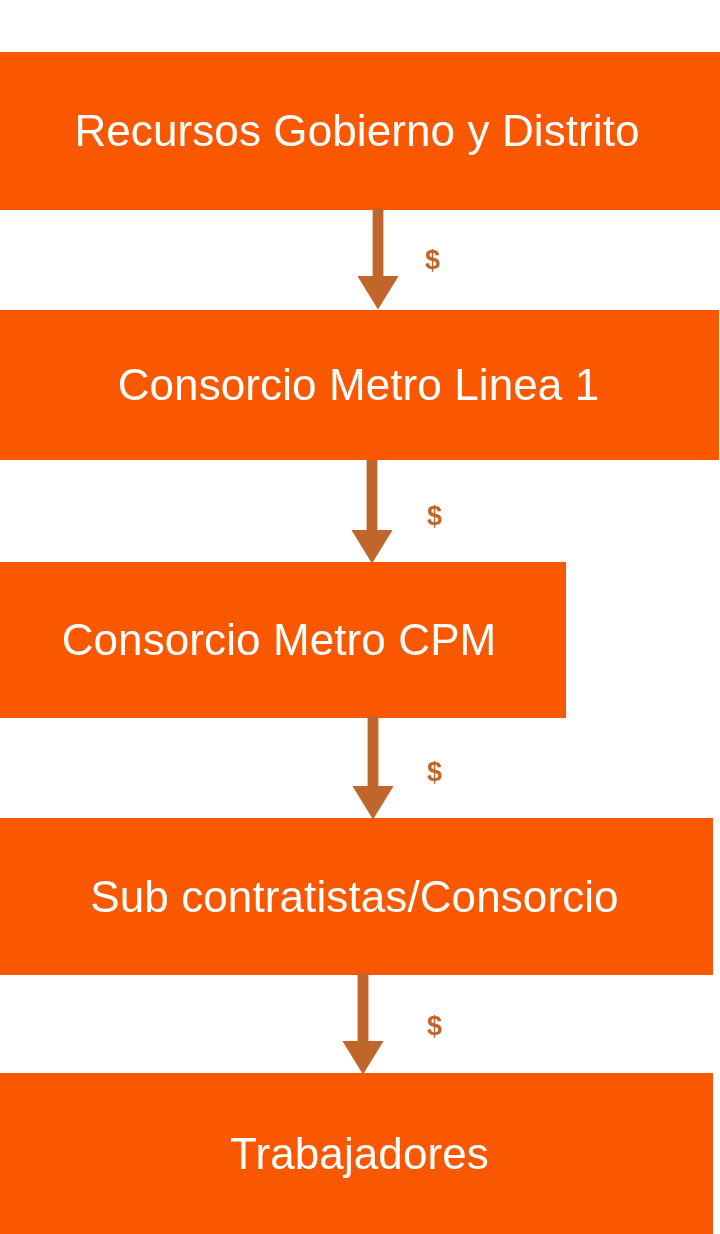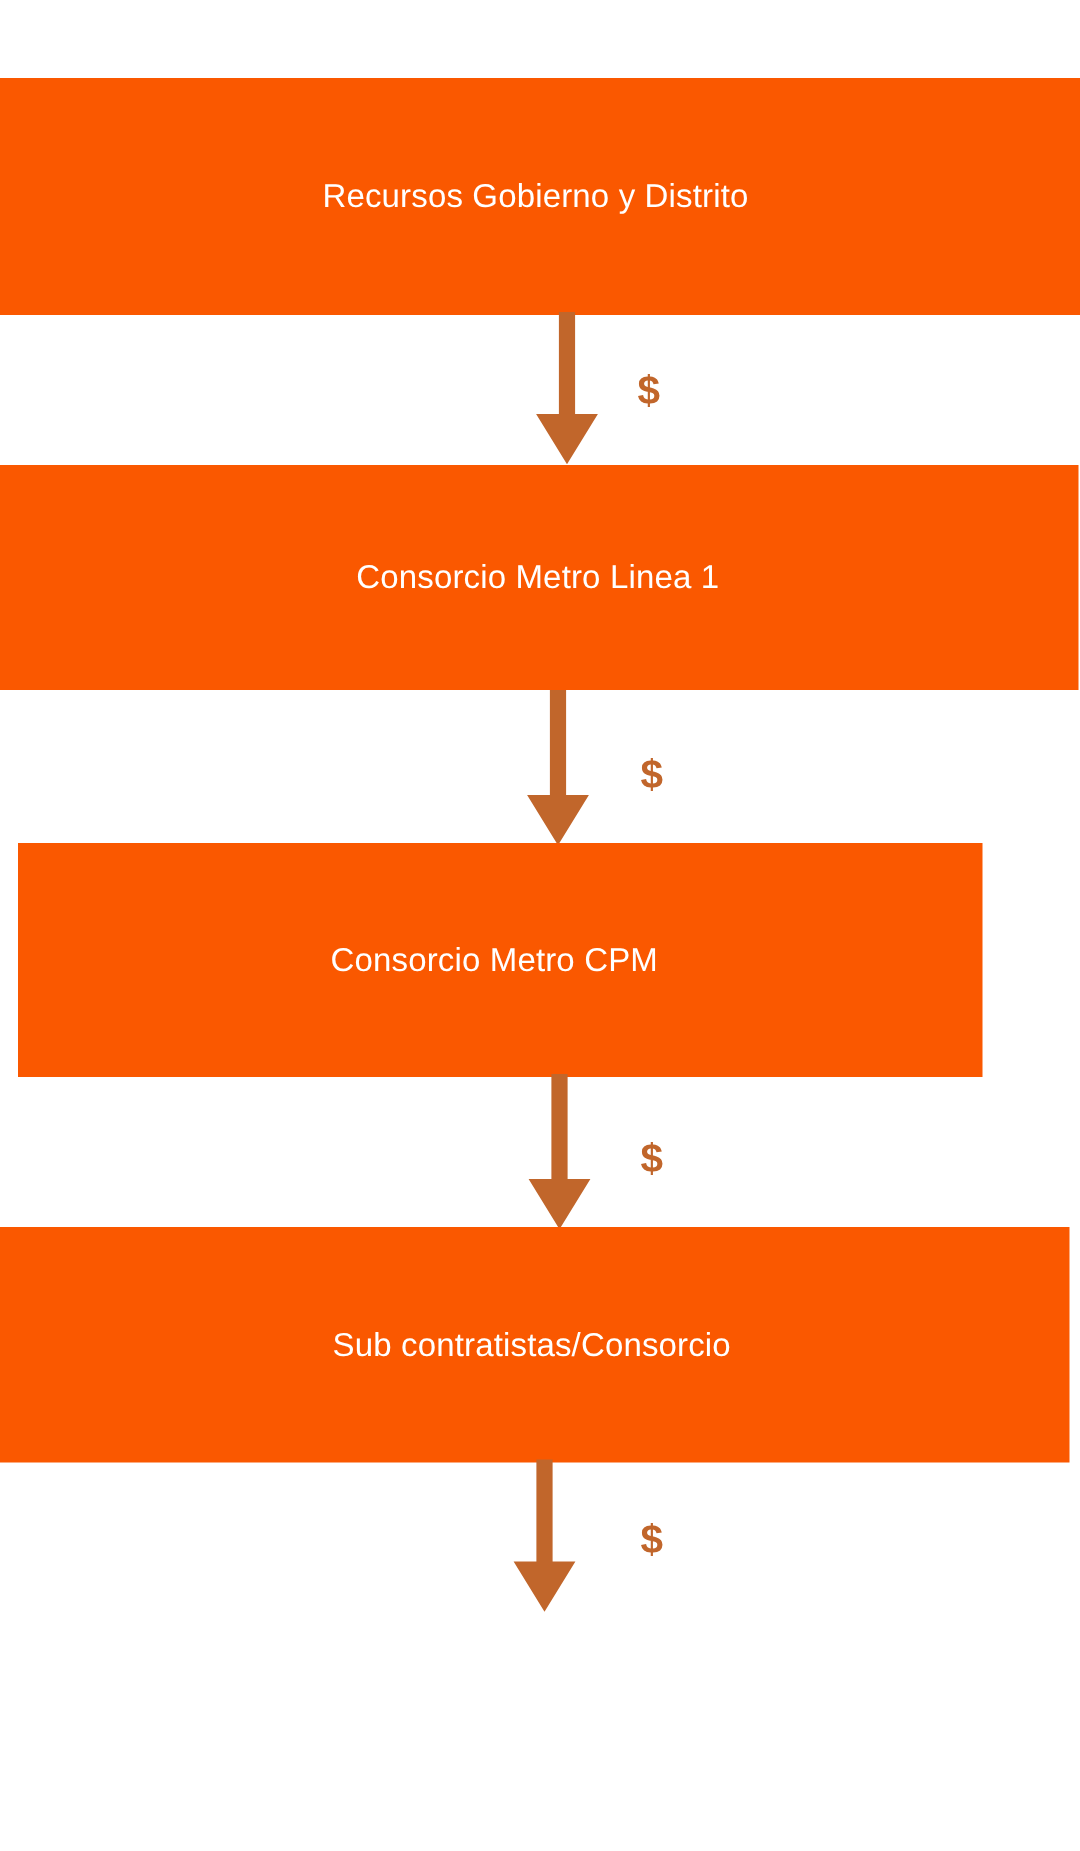--- a/index.html
+++ b/index.html
@@ -22,32 +22,32 @@
     background: #FA5800;
     display: flex;
     align-items: center;
     justify-content: center;
     box-sizing: border-box;
   }
   .node-label {
     color: #FFFFFF;
     font-family: "Liberation Sans", sans-serif;
     font-weight: 300;
-    font-size: 22px;
+    font-size: 44px;
     line-height: 1;
     letter-spacing: 0.1px;
     white-space: nowrap;
     text-align: center;
     -webkit-font-smoothing: antialiased;
   }
 
   
   #node-0 { left: 0px;  top: 52px;   width: 720px; height: 158px; }
   #node-1 { left: 0px;  top: 310px;  width: 719px; height: 150px; align-items: center; }
-  #node-2 { left: 12px;  top: 562px;  width: 643px; height: 156px; }
+  #node-2 { left: 0px;  top: 562px;  width: 566px; height: 156px; }
   #node-3 { left: 0px;  top: 818px;  width: 713px; height: 157px; }
   #node-4 { left: 0px;  top: 1073px; width: 713px; height: 161px; }
 
   
   #node-0 .node-label { transform: translateX(-3px); }
   #node-1 .node-label { transform: translateX(-1px); }
   #node-2 .node-label { transform: translateX(-4px); }
   #node-3 .node-label { transform: translateX(-2px); }
   #node-4 .node-label { transform: translateX(3px); }
 
@@ -121,14 +121,17 @@
     <span class="node-label">Sub contratistas/Consorcio</span>
   </div>
 
   <div class="connector" id="conn-3">
     <svg width="42" height="102" viewBox="0 0 42 102" aria-hidden="true">
       <path d="M15.6 0 H26.4 V68 H41.6 L21 101.5 L0.4 68 H15.6 Z" fill="#C1662B"></path>
     </svg>
   </div>
   <span class="money" id="money-3">$</span>
 
+  <div class="node" id="node-4">
+    <span class="node-label">Trabajadores</span>
+  </div>
 
 </div>
 
 </body></html>

